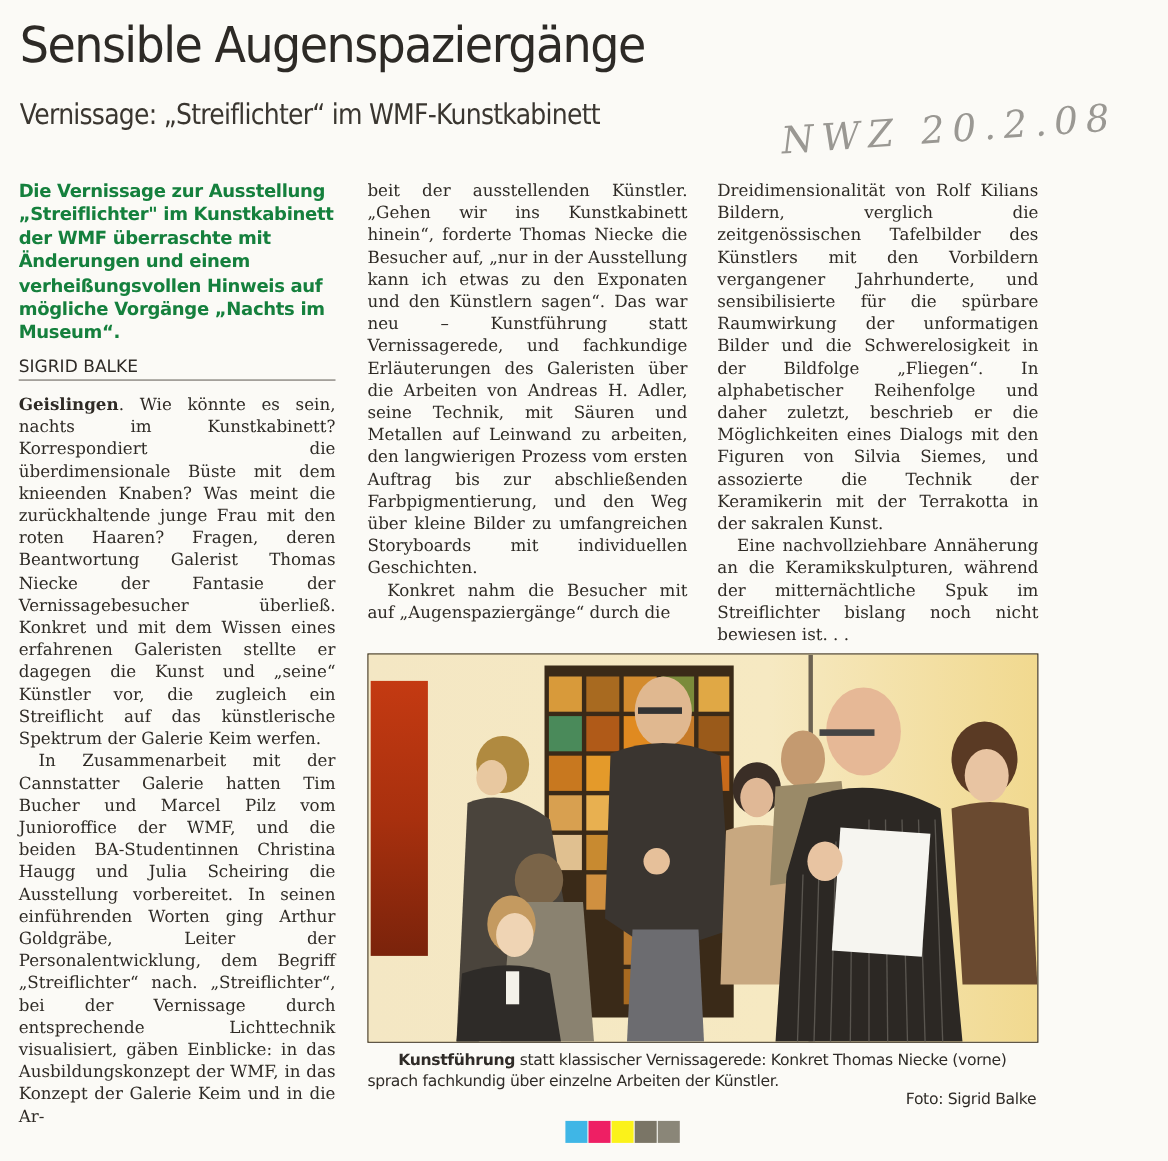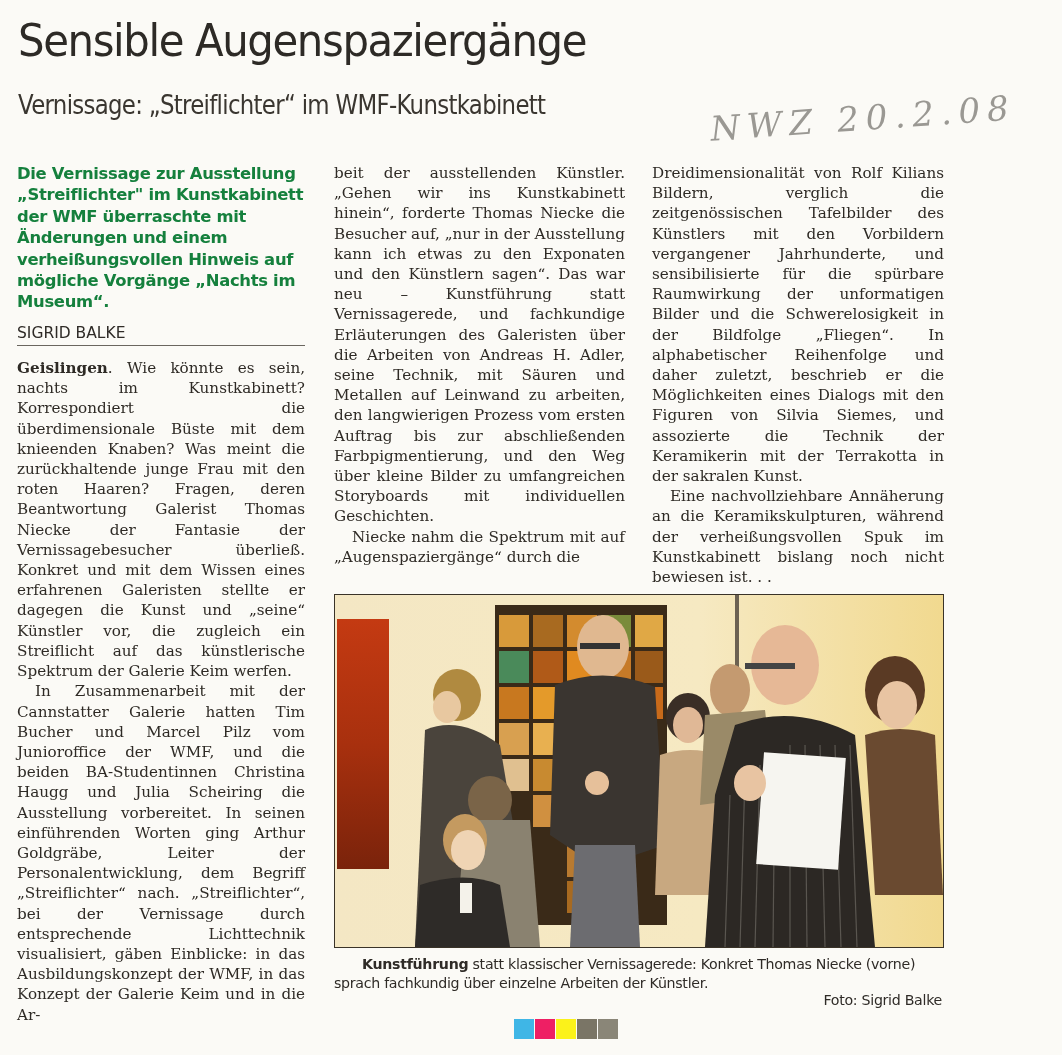--- a/index.html
+++ b/index.html
@@ -80,26 +80,26 @@
 
 <div class="col col1">
   <p class="lead">Die Vernissage zur Ausstellung „Streiflichter" im Kunstkabinett der WMF überraschte mit Änderungen und einem verheißungsvollen Hinweis auf mögliche Vorgänge „Nachts im Museum“.</p>
   <div class="author">SIGRID BALKE</div>
   <p class="p"><span class="dateline">Geislingen</span><span>. Wie könnte es sein, nachts im Kunstkabinett? Korrespondiert die überdimensionale Büste mit dem knieenden Knaben? Was meint die zurückhaltende junge Frau mit den roten Haaren? Fragen, deren Beantwortung Galerist Thomas Niecke der Fantasie der Vernissagebesucher überließ. Konkret und mit dem Wissen eines erfahrenen Galeristen stellte er dagegen die Kunst und „seine“ Künstler vor, die zugleich ein Streiflicht auf das künstlerische Spektrum der Galerie Keim werfen.</span></p>
   <p class="p indent">In Zusammenarbeit mit der Cannstatter Galerie hatten Tim Bucher und Marcel Pilz vom Junioroffice der WMF, und die beiden BA-Studentinnen Christina Haugg und Julia Scheiring die Ausstellung vorbereitet. In seinen einführenden Worten ging Arthur Goldgräbe, Leiter der Personalentwicklung, dem Begriff „Streiflichter“ nach. „Streiflichter“, bei der Vernissage durch entsprechende Lichttechnik visualisiert, gäben Einblicke: in das Ausbildungskonzept der WMF, in das Konzept der Galerie Keim und in die Ar-</p>
 </div>
 
 <div class="col col2">
   <p class="p">beit der ausstellenden Künstler. „Gehen wir ins Kunstkabinett hinein“, forderte Thomas Niecke die Besucher auf, „nur in der Ausstellung kann ich etwas zu den Exponaten und den Künstlern sagen“. Das war neu – Kunstführung statt Vernissagerede, und fachkundige Erläuterungen des Galeristen über die Arbeiten von Andreas H. Adler, seine Technik, mit Säuren und Metallen auf Leinwand zu arbeiten, den langwierigen Prozess vom ersten Auftrag bis zur abschließenden Farbpigmentierung, und den Weg über kleine Bilder zu umfangreichen Storyboards mit individuellen Geschichten.</p>
-  <p class="p indent">Niecke nahm die Spektrum mit auf „Augenspaziergänge“ durch die</p>
+  <p class="p indent">Konkret nahm die Besucher mit auf „Augenspaziergänge“ durch die</p>
 </div>
 
 <div class="col col3">
   <p class="p">Dreidimensionalität von Rolf Kilians Bildern, verglich die zeitgenössischen Tafelbilder des Künstlers mit den Vorbildern vergangener Jahrhunderte, und sensibilisierte für die spürbare Raumwirkung der unformatigen Bilder und die Schwerelosigkeit in der Bildfolge „Fliegen“. In alphabetischer Reihenfolge und daher zuletzt, beschrieb er die Möglichkeiten eines Dialogs mit den Figuren von Silvia Siemes, und assozierte die Technik der Keramikerin mit der Terrakotta in der sakralen Kunst.</p>
-  <p class="p indent">Eine nachvollziehbare Annäherung an die Keramikskulpturen, während der verheißungsvollen Spuk im Kunstkabinett bislang noch nicht bewiesen ist. . .</p>
+  <p class="p indent">Eine nachvollziehbare Annäherung an die Keramikskulpturen, während der mitternächtliche Spuk im Streiflichter bislang noch nicht bewiesen ist. . .</p>
 </div>
 
 <div class="photo" title="Gallery visitors looking at paintings, gallerist holding a clipboard">
   <svg width="608" height="352" viewBox="0 0 608 352">
     <defs>
       <linearGradient id="wall" x1="0" y1="0" x2="1" y2="0">
         <stop offset="0" stop-color="#f4e7c4"></stop>
         <stop offset="0.6" stop-color="#f6e9c2"></stop>
         <stop offset="1" stop-color="#f1d98f"></stop>
       </linearGradient>

